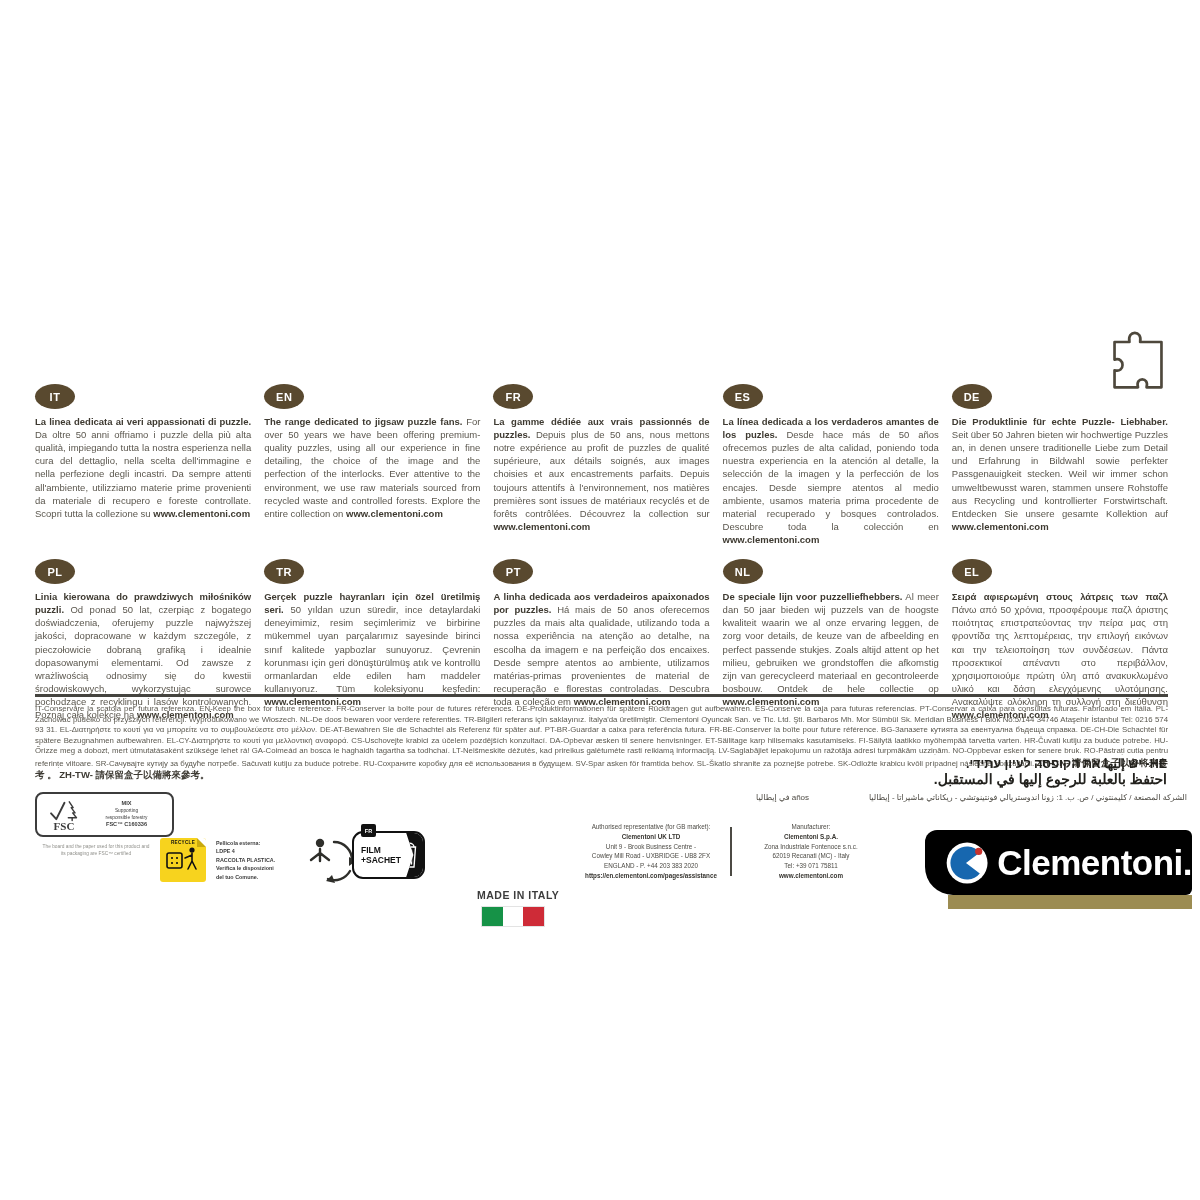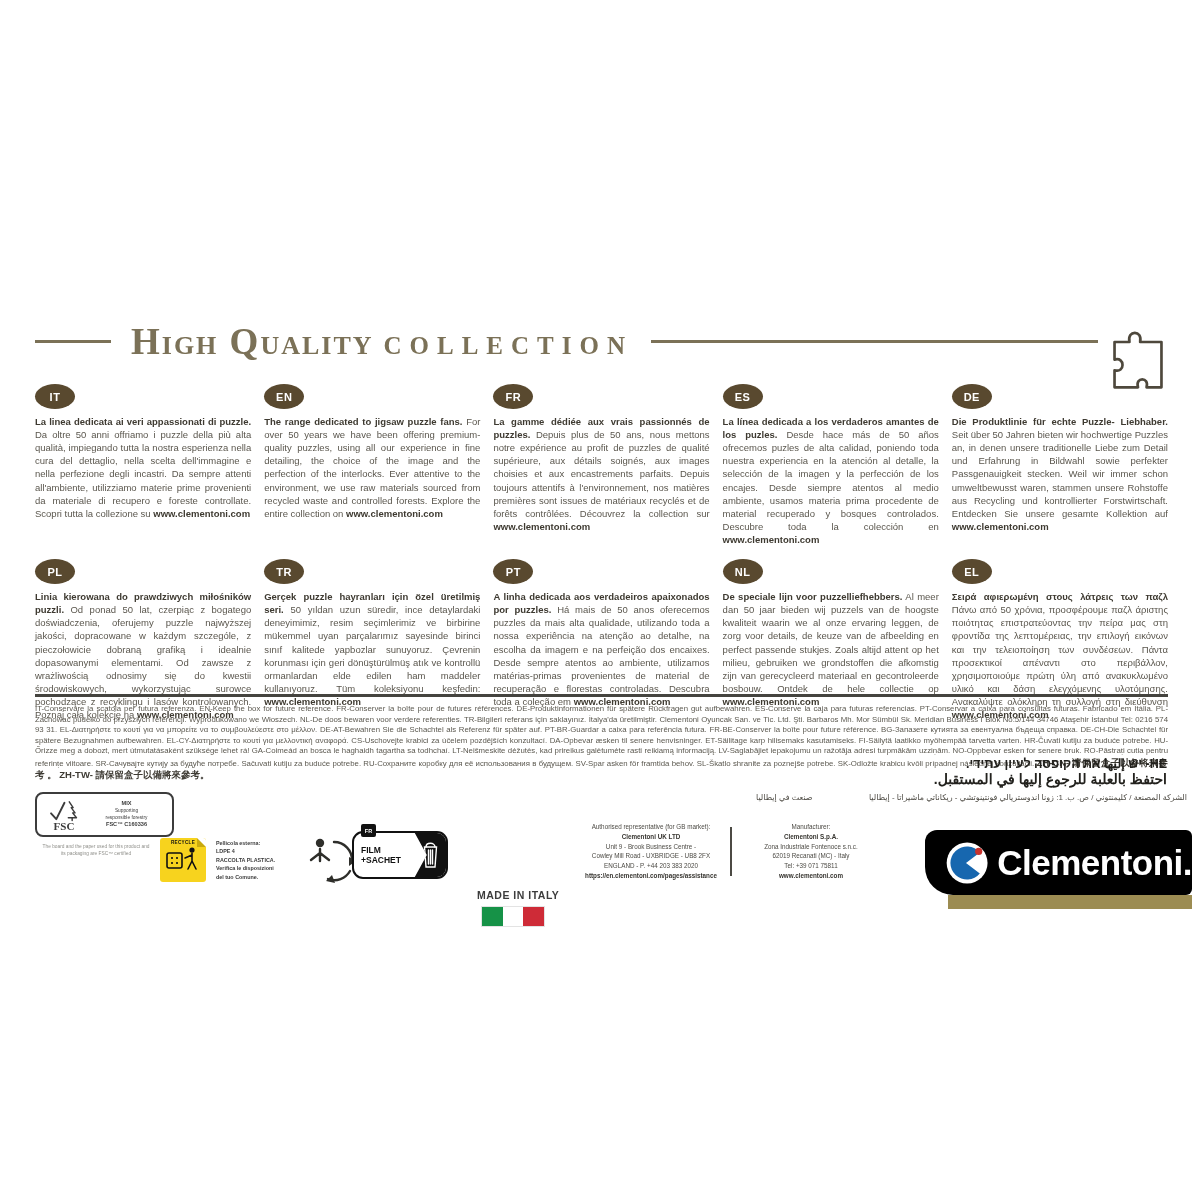--- a/index.html
+++ b/index.html
@@ -58,21 +58,21 @@
   .recycle-label { font-size:4.6px; font-weight:bold; color:#111; padding-top:2px; letter-spacing:.3px; }
   .pellicola { position:absolute; left:216px; top:839px; font-size:5.4px; font-weight:bold;
                color:#3c3c3c; line-height:1.55; white-space:pre-line; }
 
   .triman { position:absolute; left:306px; top:833px; }
 
   .film { position:absolute; left:352px; top:824px; width:96px; height:58px; }
   .fr-tab { position:absolute; left:9px; top:0; width:15px; height:13px; background:#111; color:#fff;
             font-size:5.5px; font-weight:bold; display:flex; align-items:center; justify-content:center;
             border-radius:2px; z-index:2; }
-  .film-badge { position:absolute; left:0; top:7px; width:96px; height:48px; border:2.5px solid #111;
+  .film-badge { position:absolute; left:0; top:7px; width:73px; height:48px; border:2.5px solid #111;
                 border-radius:11px; background:#fff; display:flex; overflow:hidden; }
   .film-text { flex:1; display:flex; flex-direction:column; justify-content:center; padding-left:7px;
                font-size:8.5px; font-weight:bold; color:#111; line-height:1.2; white-space:pre-line; }
   .film-bin { width:40px; background:#111; clip-path:polygon(22% 0,100% 0,100% 100%,22% 100%,52% 50%);
               display:flex; align-items:center; justify-content:flex-end; padding-right:7px; }
 
   .mii { position:absolute; left:477px; top:889px; width:72px; }
   .mii-text { font-size:10.5px; font-weight:bold; letter-spacing:.5px; color:#3c3c3c; white-space:nowrap; }
   .flag { margin:5px auto 0; width:64px; height:21px; display:flex; border:1px solid #e3e3e3; }
   .flag div { flex:1; }
@@ -87,27 +87,20 @@
   .logo { position:absolute; left:925px; top:830px; right:8px; height:65px; background:#000000;
           border-radius:12px 6px 6px 28px; display:flex; align-items:center; padding-left:20px; }
   .logo-text { color:#fff; font-size:35px; font-weight:bold; letter-spacing:-.5px; margin-left:8px; }
   .gold-bar { position:absolute; left:948px; top:895px; right:8px; height:14px; background:#9c8c52; }
 </style>
 </head>
 <body>
 
 <div class="page">
 
-  <div class="header">
-    <div class="rule rule-left"></div>
-    <div class="title">
-      <span class="hq">High Quality</span><span class="coll">COLLECTION</span>
-    </div>
-    <div class="rule rule-right"></div>
-  </div>
   <svg class="puzzle-icon" width="64" height="84" viewBox="0 0 120 150">
     <path d="M16,45 L44,45 C39,22 69,22 64,45 L104,45 L104,130 L76,130 C82,110 54,110 60,130 L16,130 L16,98 C36,104 36,72 16,78 Z" fill="none" stroke="#4e483c" stroke-width="5" stroke-linejoin="round"></path>
   </svg>
 
   <div class="grid">
     <div class="lang-block">
       <div class="badge">IT</div>
       <p><span class="lead">La linea dedicata ai veri appassionati di puzzle.</span> <span>Da oltre 50 anni offriamo i puzzle della più alta qualità, impiegando tutta la nostra esperienza nella cura del dettaglio, nella scelta dell'immagine e nella perfezione degli incastri. Da sempre attenti all'ambiente, utilizziamo materie prime provenienti da materiale di recupero e foreste controllate. Scopri tutta la collezione su</span> <span class="url">www.clementoni.com</span></p>
     </div>
     <div class="lang-block">
@@ -148,21 +141,21 @@
     </div>
   </div>
 
   <div class="divider"></div>
   <p class="fineprint"><span>IT-Conservare la scatola per futura referenza. EN-Keep the box for future reference. FR-Conserver la boîte pour de futures références. DE-Produktinformationen für spätere Rückfragen gut aufbewahren. ES-Conserve la caja para futuras referencias. PT-Conservar a caixa para consultas futuras. Fabricado em Itália. PL-Zachować pudełko do przyszłych referencji. Wyprodukowano we Włoszech. NL-De doos bewaren voor verdere referenties. TR-Bilgileri referans için saklayınız. İtalya'da üretilmiştir. Clementoni Oyuncak San. ve Tic. Ltd. Şti. Barbaros Mh. Mor Sümbül Sk. Meridian Business I Blok No:5/144 34746 Ataşehir İstanbul Tel: 0216 574 93 31. EL-Διατηρήστε το κουτί για να μπορείτε να το συμβουλεύεστε στο μέλλον. DE-AT-Bewahren Sie die Schachtel als Referenz für später auf. PT-BR-Guardar a caixa para referência futura. FR-BE-Conserver la boîte pour future référence. BG-Запазете кутията за евентуална бъдеща справка. DE-CH-Die Schachtel für spätere Bezugnahmen aufbewahren. EL-CY-Διατηρήστε το κουτί για μελλοντική αναφορά. CS-Uschovejte krabici za účelem pozdějších konzultací. DA-Opbevar æsken til senere henvisninger. ET-Säilitage karp hilisemaks kasutamiseks. FI-Säilytä laatikko myöhempää tarvetta varten. HR-Čuvati kutiju za buduće potrebe. HU-Őrizze meg a dobozt, mert útmutatásaként szüksége lehet rá! GA-Coimeád an bosca le haghaidh tagartha sa todhchaí. LT-Neišmeskite dėžutės, kad prireikus galėtumėte rasti reikiamą informaciją. LV-Saglabājiet iepakojumu un ražotāja adresi turpmākām uzziņām. NO-Oppbevar esken for senere bruk. RO-Păstrați cutia pentru referințe viitoare. SR-Сачувајте кутију за будуће потребе. Sačuvati kutiju za buduće potrebe. RU-Сохраните коробку для её использования в будущем. SV-Spar asken för framtida behov. SL-Škatlo shranite za poznejše potrebe. SK-Odložte krabicu kvôli prípadnej následnej konzultácii.</span> <span class="zh">ZH-CN- 请保留盒子以备将来参考 。   ZH-TW- 請保留盒子以備將來參考。</span></p>
 
   <div class="heb">HE- יש إليها את הקופסה לעיון עתידי.</div>
   <div class="arab">احتفظ بالعلبة للرجوع إليها في المستقبل.</div>
   <div class="arab-small">
     <span>الشركة المصنعة / كليمنتوني / ص. ب. 1: زونا اندوستريالي فونتينوتشي - ريكاناتي ماشيراتا - إيطاليا</span>
-    <span>صنعت في إيطاليا</span>
+    <span>años في إيطاليا</span>
   </div>
 
   <div class="fsc-box">
     <div class="fsc-mark">
       <svg width="30" height="24" viewBox="0 0 62 50" fill="none" stroke="#3c3c3c" stroke-width="4" stroke-linecap="round" stroke-linejoin="round">
         <path d="M4,32 L15,44 L32,10"></path>
         <path d="M42,8 L50,20 L46,20 L54,31 L49,31 L57,41 L40,41 M48,41 L48,47" stroke-width="3"></path>
       </svg>
       <div class="fsc-label">FSC</div>
     </div>

